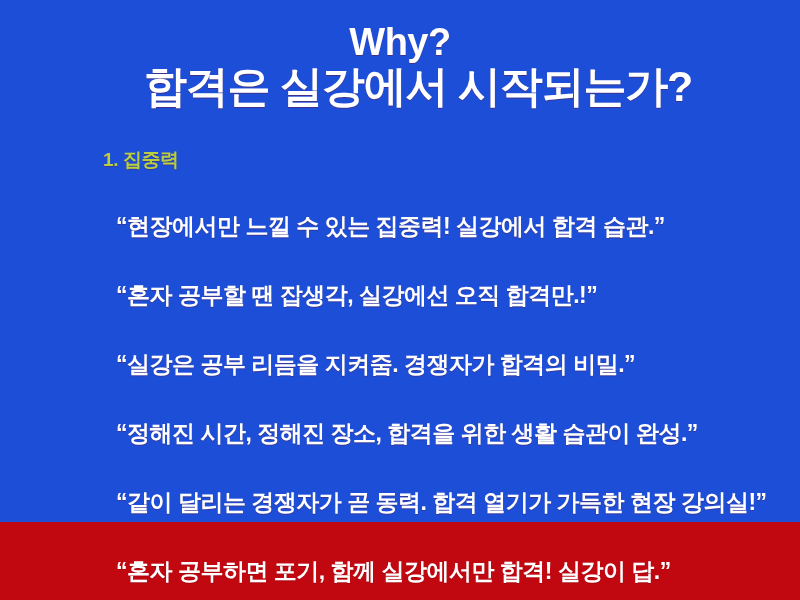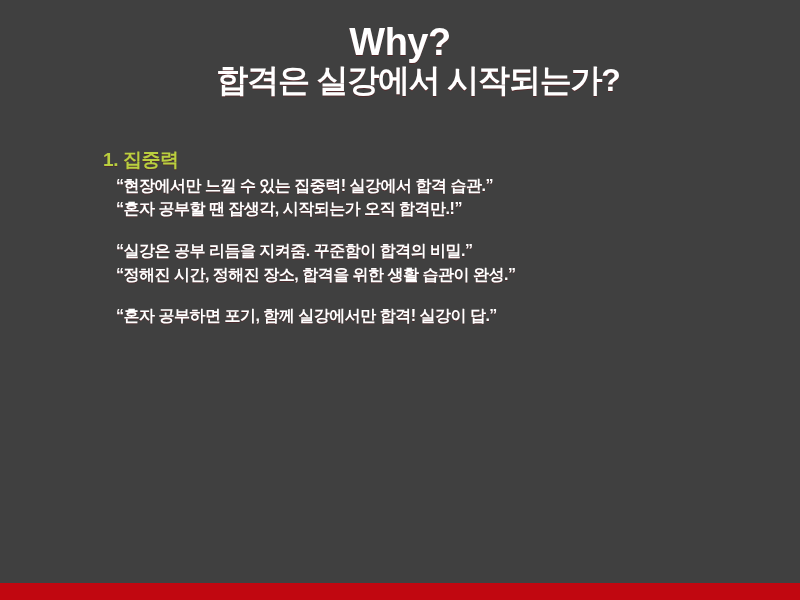--- a/index.html
+++ b/index.html
@@ -12,22 +12,22 @@
     height: 600px;
     overflow: hidden;
     background: #c10710;
     font-family: "Liberation Sans", "DejaVu Sans", sans-serif;
     -webkit-font-smoothing: antialiased;
   }
 
   #slide {
     position: relative;
     width: 800px;
-    height: 583px;
-    background: #404040;
+    height: 522px;
+    background: #1d4ed8;
     box-sizing: border-box;
   }
 
   
   .title-block {
     position: absolute;
     top: 22px;
     left: 0;
     width: 800px;
     text-align: center;
@@ -37,21 +37,21 @@
     font-weight: bold;
     line-height: 1.08;
     letter-spacing: -0.5px;
     white-space: nowrap;
     text-shadow: 0 1px 0 rgba(120,0,5,0.35);
   }
   .title-line-1 {
     font-size: 38px;
   }
   .title-line-2 {
-    font-size: 32px;
+    font-size: 43px;
     letter-spacing: -1.2px;
     padding-left: 36px;
   }
 
   
   .sections {
     position: absolute;
     top: 146px;
     left: 0;
     width: 800px;
@@ -72,58 +72,60 @@
     white-space: nowrap;
     text-shadow: 0 1px 0 rgba(110,0,5,0.30);
   }
   .quote-list {
     list-style: none;
     margin: 0;
     padding: 0 0 0 13px;
   }
   .quote {
     color: #ffffff;
-    font-size: 16px;
+    font-size: 23px;
     font-weight: bold;
     line-height: 1.48;
     letter-spacing: -0.5px;
     white-space: nowrap;
     text-shadow: 0 1px 0 rgba(110,0,5,0.30);
+    margin-top: 35px;
   }
 </style>
 </head>
 <body>
 
 <div id="slide">
 
   <div class="title-block">
     <div class="title-line title-line-1">Why?</div>
     <div class="title-line title-line-2">합격은 실강에서 시작되는가?</div>
   </div>
 
   <div class="sections">
 
     <div class="section">
       <div class="section-heading">1. 집중력</div>
       <ul class="quote-list">
         <li class="quote">“현장에서만 느낄 수 있는 집중력! 실강에서 합격 습관.”</li>
-        <li class="quote">“혼자 공부할 땐 잡생각, 시작되는가 오직 합격만.!”</li>
+        <li class="quote">“혼자 공부할 땐 잡생각, 실강에선 오직 합격만.!”</li>
       </ul>
     </div>
 
     <div class="section">
       <ul class="quote-list">
-        <li class="quote">“실강은 공부 리듬을 지켜줌. 꾸준함이 합격의 비밀.”</li>
+        <li class="quote">“실강은 공부 리듬을 지켜줌. 경쟁자가 합격의 비밀.”</li>
         <li class="quote">“정해진 시간, 정해진 장소, 합격을 위한 생활 습관이 완성.”</li>
       </ul>
     </div>
 
     <div class="section">
     </div>
 
     <div class="section">
       <ul class="quote-list">
+        <li class="quote">“같이 달리는 경쟁자가 곧 동력. 합격 열기가 가득한 현장 강의실!”</li>
         <li class="quote">“혼자 공부하면 포기, 함께 실강에서만 합격! 실강이 답.”</li>
       </ul>
     </div>
 
   </div>
 </div>
 
 </body></html>

